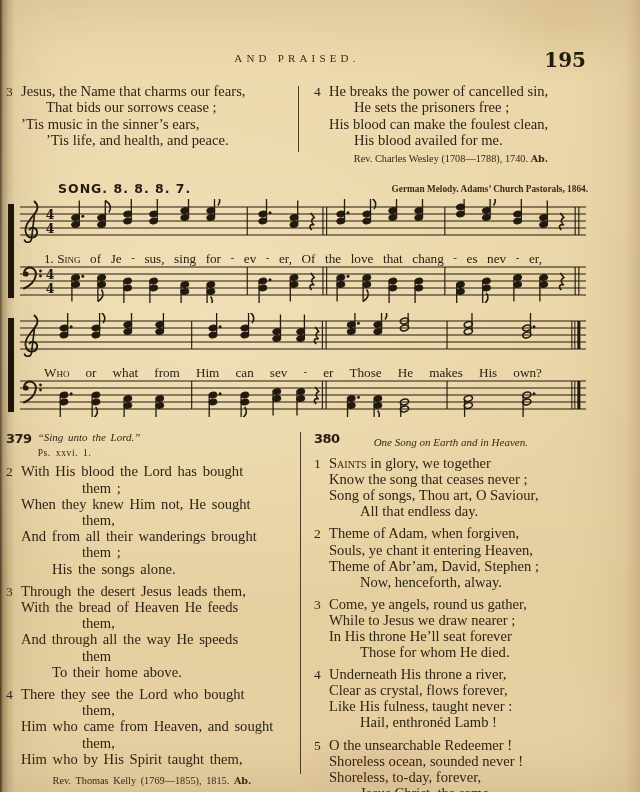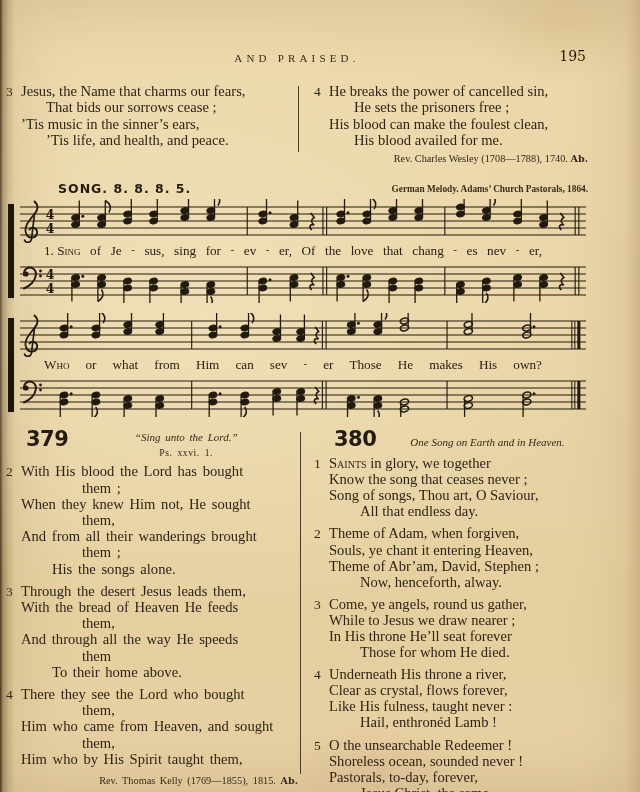--- a/index.html
+++ b/index.html
@@ -16,64 +16,64 @@
       linear-gradient(180deg,#ecd8ab 0%,#e9d4a6 45%,#e5cf9f 80%,#e8d1a4 100%);
   }
   .page::after{content:"";position:absolute;inset:0;pointer-events:none;
     box-shadow:inset 0 0 70px rgba(110,80,40,.22);}
   .content{position:absolute;left:6px;right:52px;top:0;}
 
   
   .hdr{position:relative;margin-top:52px;height:22px;}
   .running{position:absolute;left:0;right:0;text-align:center;
     font-size:11px;letter-spacing:.38em;color:#3a2e1e;}
-  .pagenum{position:absolute;right:2px;top:-4px;font-weight:normal;font-size:14px;
+  .pagenum{position:absolute;right:2px;top:-4px;font-weight:bold;font-size:20px;
     font-family:"DejaVu Serif",serif;color:#241b10;}
 
   
   .topverses{position:relative;display:flex;margin-top:9px;}
   .tv-divider{position:absolute;left:292px;top:3px;height:66px;width:1px;background:#4e3c26;}
   .tcol{font-size:14.6px;line-height:16.4px;}
   .tcol.left{width:292px;}
   .tcol.right{flex:1;padding-left:16px;}
   .verse{position:relative;}
   .vnum{position:absolute;left:0;top:1px;font-size:13.5px;}
   .vline{margin-left:15px;}
   .vline.ind1{margin-left:40px;}
-  .attr{font-size:10.3px;text-align:right;margin-top:2px;color:#32271a;}
+  .attr{font-size:10.3px;text-align:center;margin-top:2px;color:#32271a;}
   .attr b{font-family:"DejaVu Serif",serif;font-size:9.6px;}
 
   
   .songhead{position:relative;margin-top:14px;height:16px;}
   .songtitle{position:absolute;left:52px;top:0;font-family:"DejaVu Sans",sans-serif;
     font-weight:bold;font-size:12.5px;letter-spacing:1px;color:#241b10;}
   .songcredit{position:absolute;right:0;top:3px;font-size:9.3px;font-weight:bold;color:#3a2d1b;}
 
   
   .system{position:relative;margin-top:2px;padding-left:8px;}
   .system.second{margin-top:10px;}
   .system::before{content:"";position:absolute;left:2px;top:5px;bottom:5px;width:6px;
     background:#17100a;}
   .staff{display:block;}
   .lyrics{display:flex;justify-content:space-between;align-items:baseline;
     margin:0 46px 0 30px;height:16px;font-size:13.2px;color:#2a2013;}
-  .lyrics span{white-space:nowrap;}
+  .lyrics span{white-space:nowrap;margin-top:8px;}
   .lyrics span:first-child{font-variant:small-caps;}
   .lyrics .dash{font-size:11px;position:relative;top:-2px;}
 
   
   .hymns{position:relative;display:flex;margin-top:12px;}
   .hy-divider{position:absolute;left:294px;top:3px;height:342px;width:1px;background:#4e3c26;}
   .hcol{font-size:14.6px;}
   .hcol.left{width:292px;line-height:16.2px;word-spacing:2px;}
   .hcol.right{flex:1;padding-left:16px;line-height:16.1px;}
   .hymn-head{display:flex;align-items:flex-start;margin-bottom:2px;min-height:24px;}
-  .hymn-num{font-family:"DejaVu Sans",sans-serif;font-weight:bold;font-size:21px;
-    line-height:20px;color:#241b10;margin-right:6px;letter-spacing:-.5px;margin-left:20px;}
-  .epi{flex:1;text-align:center;font-style:italic;font-size:11px;color:#33281a;}
+  .hymn-num{font-family:"DejaVu Sans",sans-serif;font-weight:bold;font-size:13px;
+    line-height:20px;color:#241b10;margin-right:6px;letter-spacing:-.5px;}
+  .epi{flex:1;text-align:left;font-style:italic;font-size:11px;color:#33281a;}
   .epi .ref{display:block;font-style:normal;font-size:9.6px;letter-spacing:.06em;}
   .epi.single{text-align:left;padding-left:28px;padding-top:5px;}
   .hcol .verse{margin-bottom:6px;}
   .hcol .vline.ind1{margin-left:76px;}
   .hcol .vline.ind2{margin-left:46px;}
   .sc{font-variant:small-caps;}
 </style>
 </head>
 <body>
 
@@ -105,21 +105,21 @@
             <div class="vline ind1">His blood availed for me.</div>
           </div>
         <div class="attr">
           <span>Rev. Charles Wesley (1708—1788), 1740.</span>
           <b>Ab.</b>
         </div>
       </div>
     </div>
 
     <div class="songhead">
-      <div class="songtitle">SONG.  8. 8. 8. 5.</div>
+      <div class="songtitle">SONG.  8. 8. 8. 7.</div>
       <div class="songcredit">German Melody.  Adams’ Church Pastorals, 1864.</div>
     </div>
 
     <div class="system">
       <svg class="staff" width="578" height="44" viewBox="0 0 578 44">
           <line x1="6" x2="572" y1="8" y2="8" stroke="#221a0e" stroke-width="1.05"></line>
           <line x1="6" x2="572" y1="15" y2="15" stroke="#221a0e" stroke-width="1.05"></line>
           <line x1="6" x2="572" y1="22" y2="22" stroke="#221a0e" stroke-width="1.05"></line>
           <line x1="6" x2="572" y1="29" y2="29" stroke="#221a0e" stroke-width="1.05"></line>
           <line x1="6" x2="572" y1="36" y2="36" stroke="#221a0e" stroke-width="1.05"></line>
@@ -514,21 +514,21 @@
               <span class="vnum">4</span>
               <div class="vline">Underneath His throne a river,</div>
               <div class="vline">Clear as crystal, flows forever,</div>
               <div class="vline">Like His fulness, taught never :</div>
               <div class="vline ind2">Hail, enthronéd Lamb !</div>
             </div>
             <div class="verse">
               <span class="vnum">5</span>
               <div class="vline">O the unsearchable Redeemer !</div>
               <div class="vline">Shoreless ocean, sounded never !</div>
-              <div class="vline">Pastorals, to-day, forever,</div>
+              <div class="vline">Shoreless, to-day, forever,</div>
               <div class="vline ind2">Jesus Christ, the same.</div>
             </div>
           </div>
 
       </div>
     </div>
 
   </div>
 </div>
 

